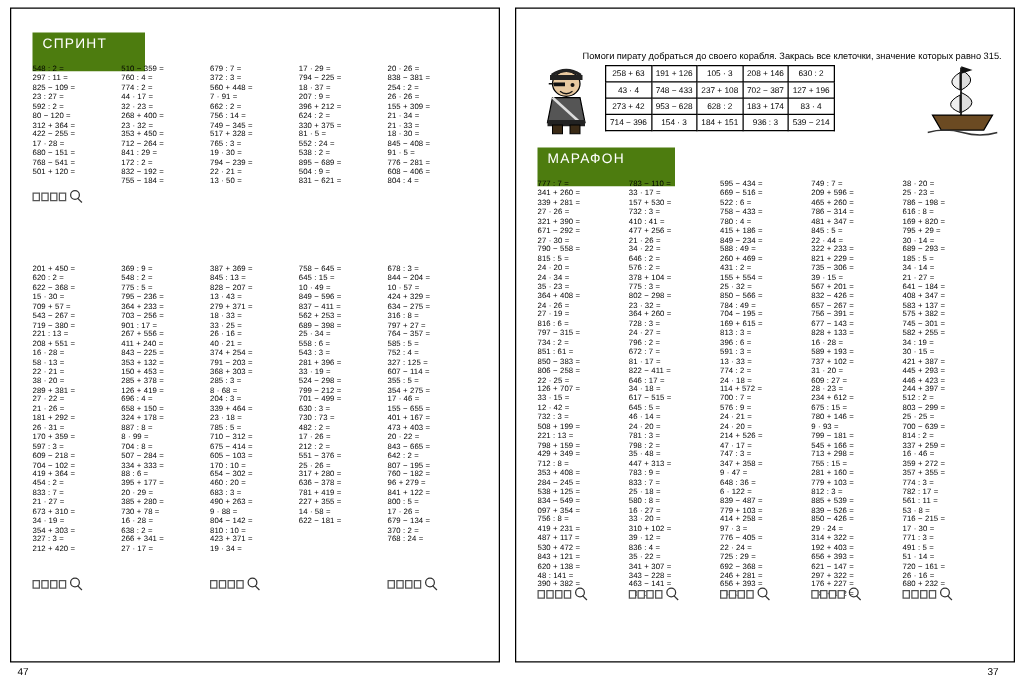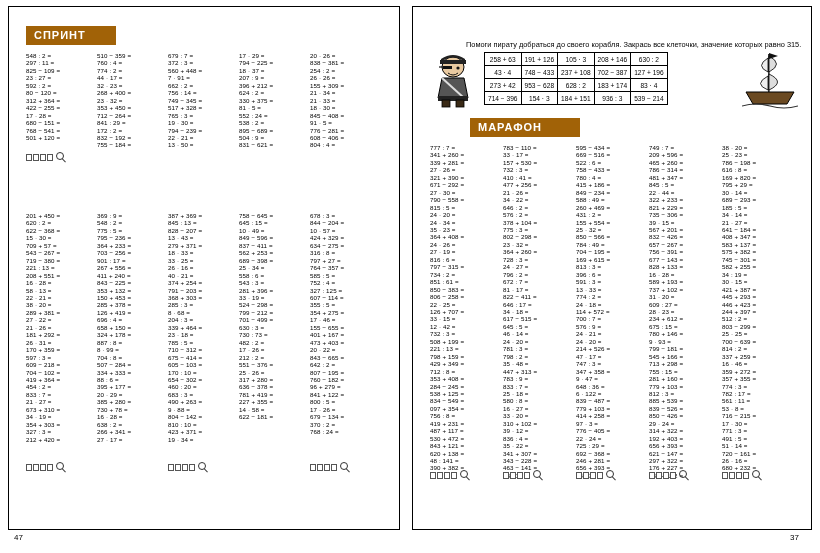--- a/index.html
+++ b/index.html
@@ -15,26 +15,26 @@
     position:absolute;
     border:1px solid #000;
     box-sizing:border-box;
   }
   .left-sheet{left:8px;top:6px;width:392px;height:524px;}
   .right-sheet{left:412px;top:6px;width:400px;height:524px;}
 
   
   .bar{
     position:absolute;
-    background:#a16207;
+    background:#4d7c0f;
     color:#fff;
-    font-weight:bold;
+    font-weight:normal;
     font-size:11px;
     letter-spacing:1px;
-    padding:3px 8px 4px 8px;
+    padding:3px 8px 16px 8px;
     box-sizing:border-box;
   }
   .bar .bar-label{display:inline-block;}
 
   .cols{
     position:absolute;
     display:flex;
     box-sizing:border-box;
   }
   .col{
@@ -479,21 +479,21 @@
     <rect x="26" y="4" width="1.6" height="38" fill="#333"></rect>
     <path d="M27 6 Q42 14 27 22 Z" fill="#ddd" stroke="#000" stroke-width="0.8"></path>
     <path d="M27 24 Q44 32 27 40 Z" fill="#ddd" stroke="#000" stroke-width="0.8"></path>
     <path d="M26 8 Q13 16 26 22 Z" fill="#eee" stroke="#000" stroke-width="0.8"></path>
     <path d="M26 26 Q11 34 26 40 Z" fill="#eee" stroke="#000" stroke-width="0.8"></path>
     <path d="M27 3 L36 6 L27 9 Z" fill="#111"></path>
     <path d="M4 42 L52 42 L45 54 L11 54 Z" fill="#6b4a22" stroke="#000" stroke-width="1"></path>
     <path d="M0 56 Q14 52 28 56 Q42 60 56 56" stroke="#333" stroke-width="1.2" fill="none"></path>
   </svg>
 
-  <div class="bar" style="left:430px;top:118px;width:110px;margin-left:40px;">
+  <div class="bar" style="left:430px;top:118px;width:110px;">
     <span class="bar-label">МАРАФОН</span>
   </div>
 
   <div class="cols" style="left:430px;top:144px;width:366px;">
     <div class="col" style="width:73px;">
       <div class="item">777 : 7 =</div>
       <div class="item">341 + 260 =</div>
       <div class="item">339 + 281 =</div>
       <div class="item">27 · 26 =</div>
       <div class="item">321 + 390 =</div>

